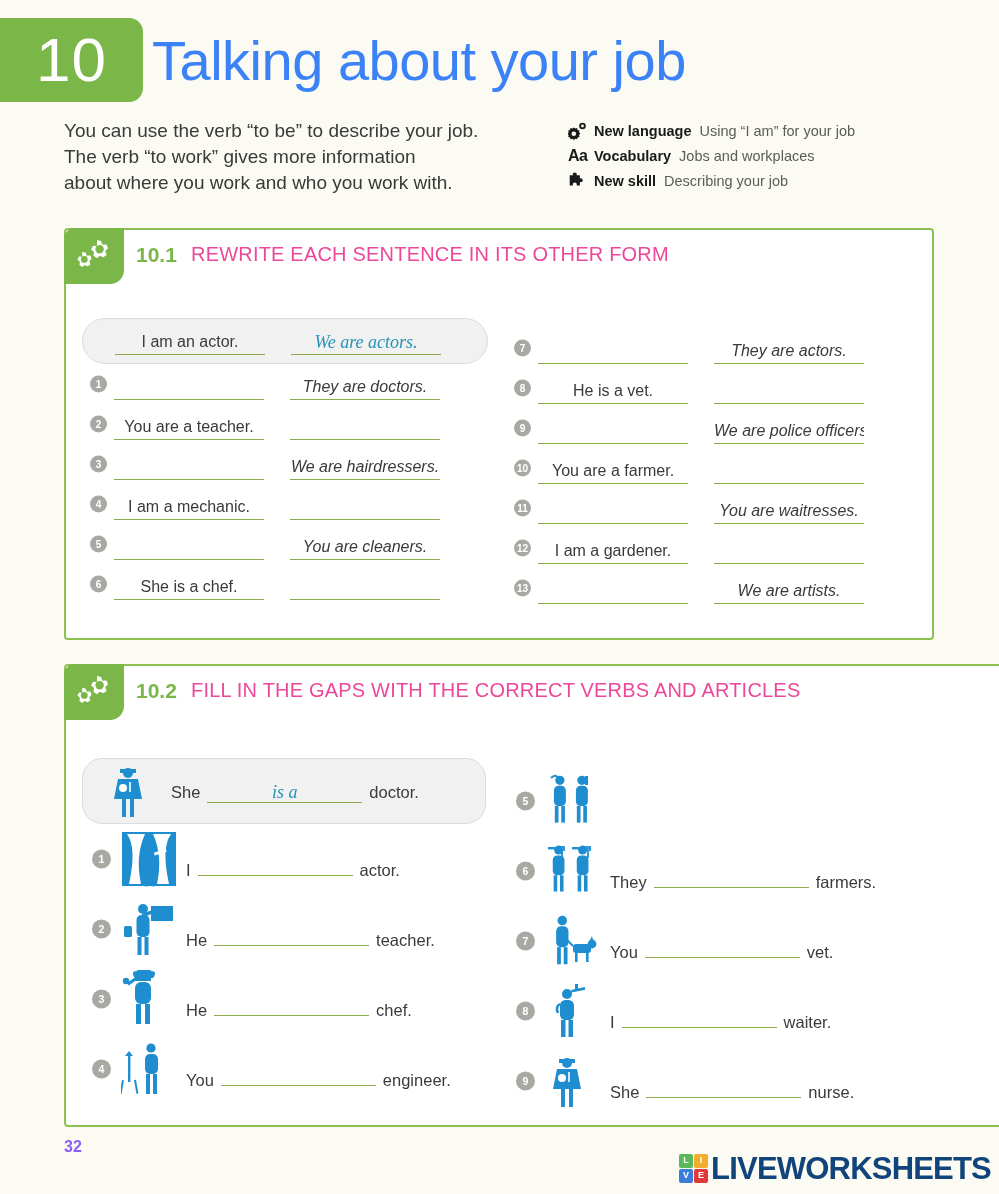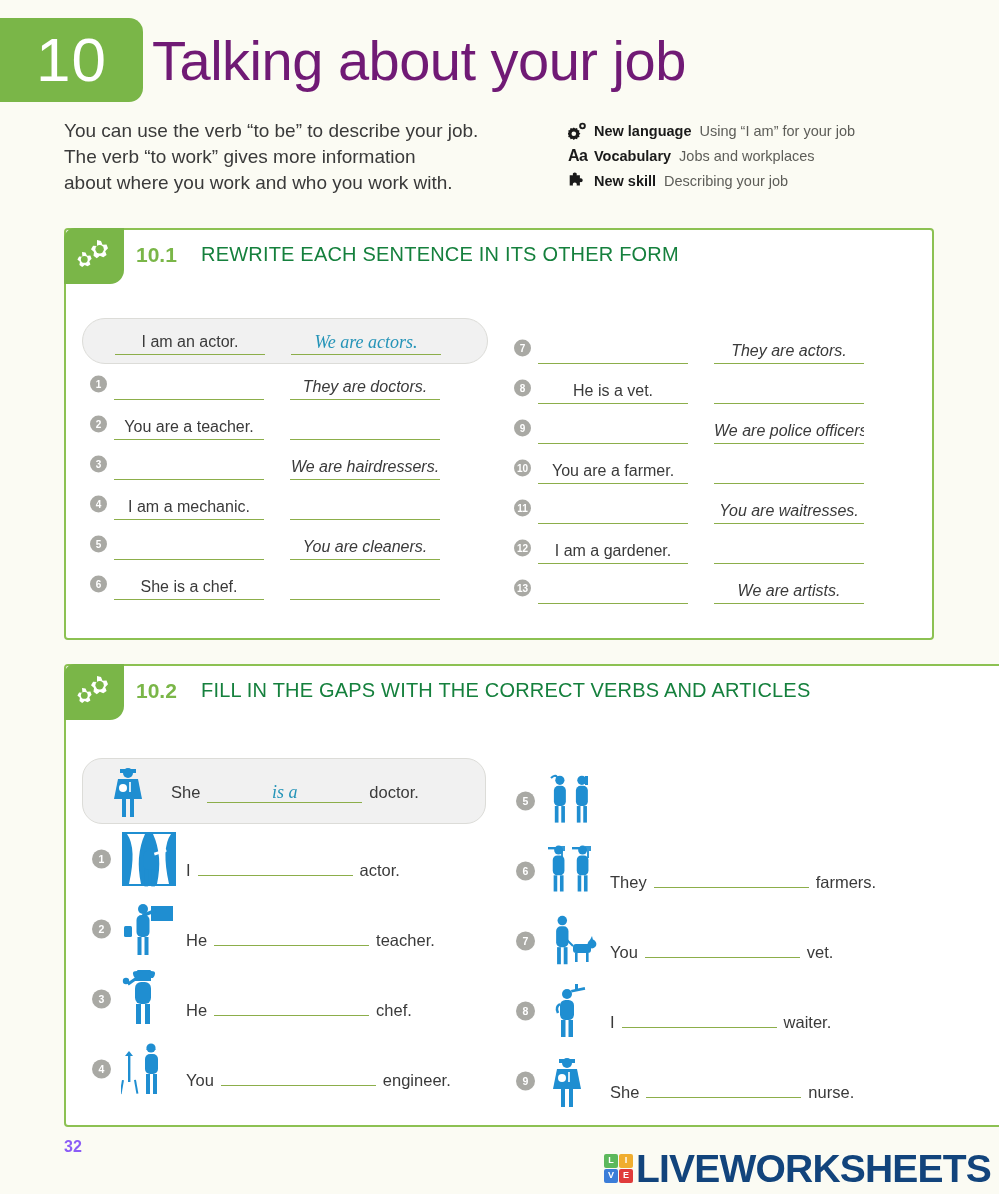--- a/index.html
+++ b/index.html
@@ -23,21 +23,21 @@
     border-top-right-radius:14px; border-bottom-right-radius:14px;
     display:flex; align-items:center; justify-content:center;
   }
   .unit-badge-num {
     color:#ffffff; font-size:62px; font-weight:300;
     letter-spacing:1px; line-height:1;
     font-family:"Liberation Sans", sans-serif;
   }
   .unit-title {
     position:absolute; left:152px; top:20px;
-    font-size:56px; font-weight:300; color:#701a75;
+    font-size:56px; font-weight:300; color:#3b82f6;
     letter-spacing:-0.5px; line-height:82px;
     white-space:nowrap;
   }
 
   
   .intro-wrap { position:relative; height:82px; }
   .intro-text {
     position:absolute; left:64px; top:0;
     font-size:19px; line-height:26px; color:#3a3a3a;
   }
@@ -73,22 +73,22 @@
     width:60px; height:56px;
     background:#7ab648;
     border-top-left-radius:11px; border-bottom-right-radius:14px;
     display:flex; align-items:center; justify-content:center;
   }
   .ex-num {
     position:absolute; left:70px; top:13px;
     font-size:21px; font-weight:bold; color:#7ab648;
   }
   .ex-title {
-    position:absolute; left:135px; top:13px;
-    font-size:20px; color:#15803d; letter-spacing:0.2px;
+    position:absolute; left:125px; top:13px;
+    font-size:20px; color:#ec4899; letter-spacing:0.2px;
     white-space:nowrap;
   }
 
   
   .q1-body { position:relative; }
   .q1-col { position:absolute; top:0; }
   .q1-col.left { left:16px; }
   .q1-col.right { left:440px; }
 
   .q1-example {
@@ -207,21 +207,21 @@
     grid-template-rows:14px 14px;
     gap:1px;
     margin-right:3px;
   }
   .brand-tile {
     display:flex; align-items:center; justify-content:center;
     font-size:9px; font-weight:bold; color:#ffffff;
     border-radius:2px; line-height:1;
   }
   .brand-name {
-    font-size:39px; font-weight:bold; color:#12447c;
+    font-size:31px; font-weight:bold; color:#12447c;
     letter-spacing:-0.8px; line-height:1;
   }
 </style>
 </head>
 <body>
 
 <div class="unit-header">
   <div class="unit-badge">
     <span class="unit-badge-num">10</span>
   </div>

